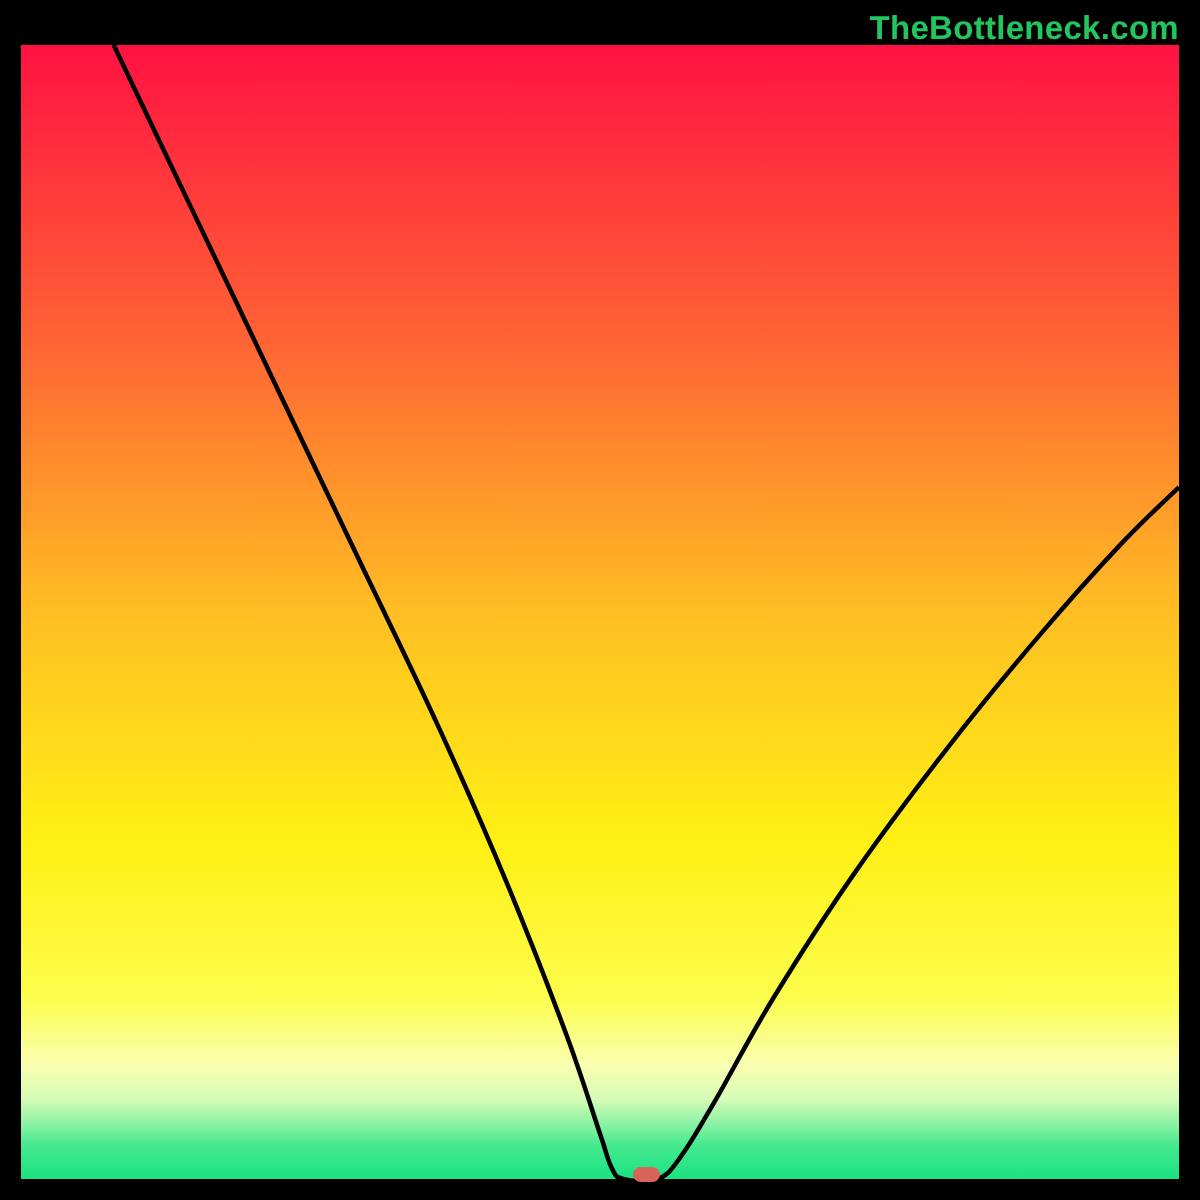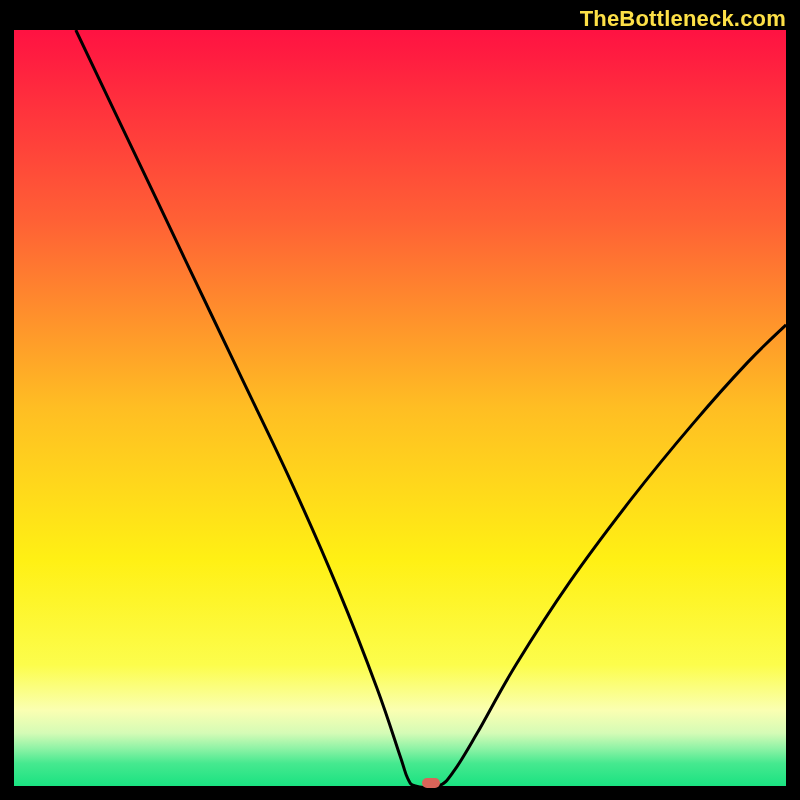--- a/index.html
+++ b/index.html
@@ -40,21 +40,21 @@
     height: 100%;
     pointer-events: none;
   }
   .watermark {
     position: absolute;
     top: 6px;
     right: 14px;
     font-family: Arial, Helvetica, sans-serif;
     font-size: 22px;
     font-weight: 600;
-    color: #fde047;
+    color: #22c55e;
     letter-spacing: 0.2px;
   }
   .marker {
     position: absolute;
     width: 18px;
     height: 10px;
     border-radius: 5px;
     transform: translate(-50%, -50%);
   }
 </style>

